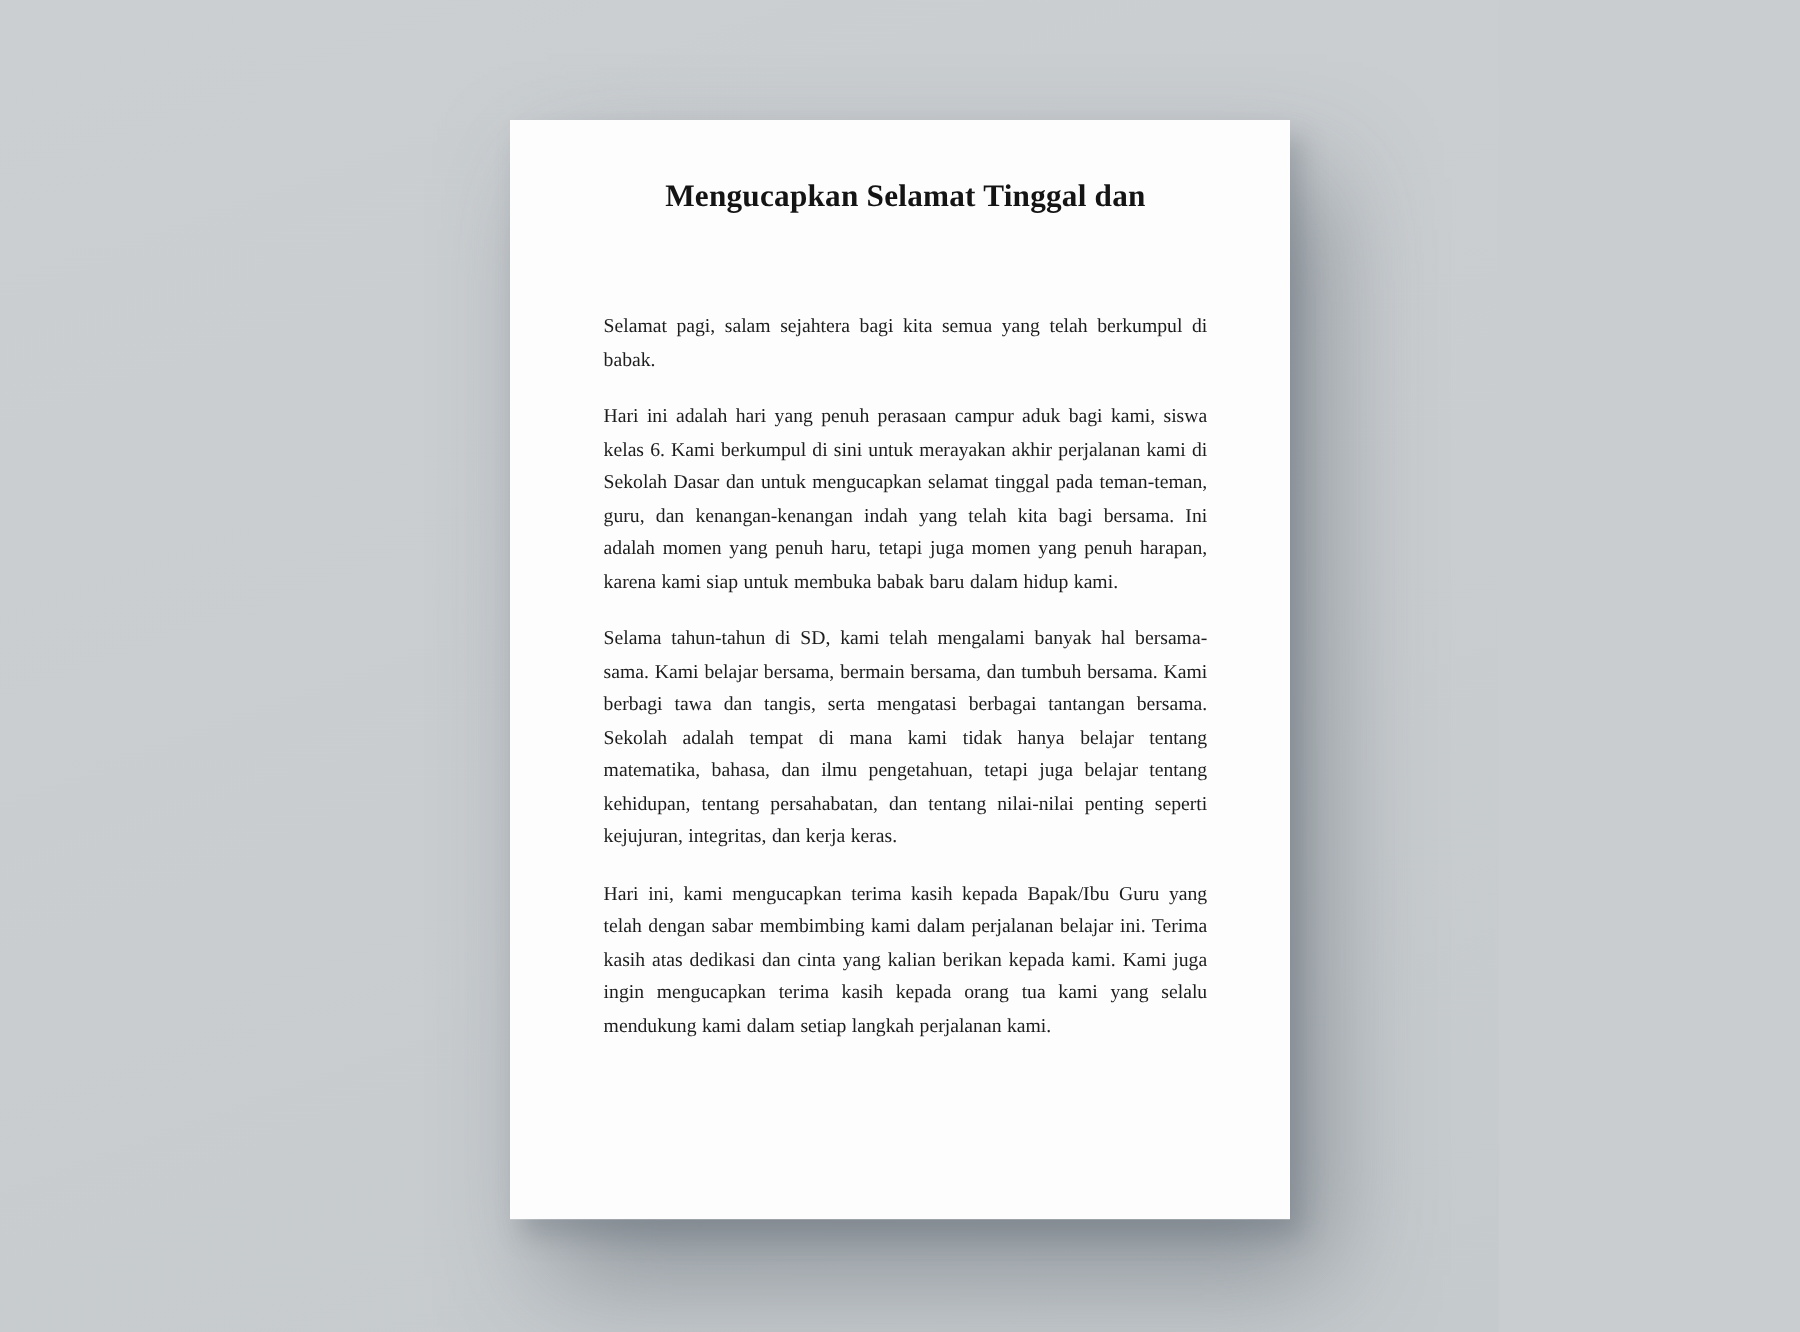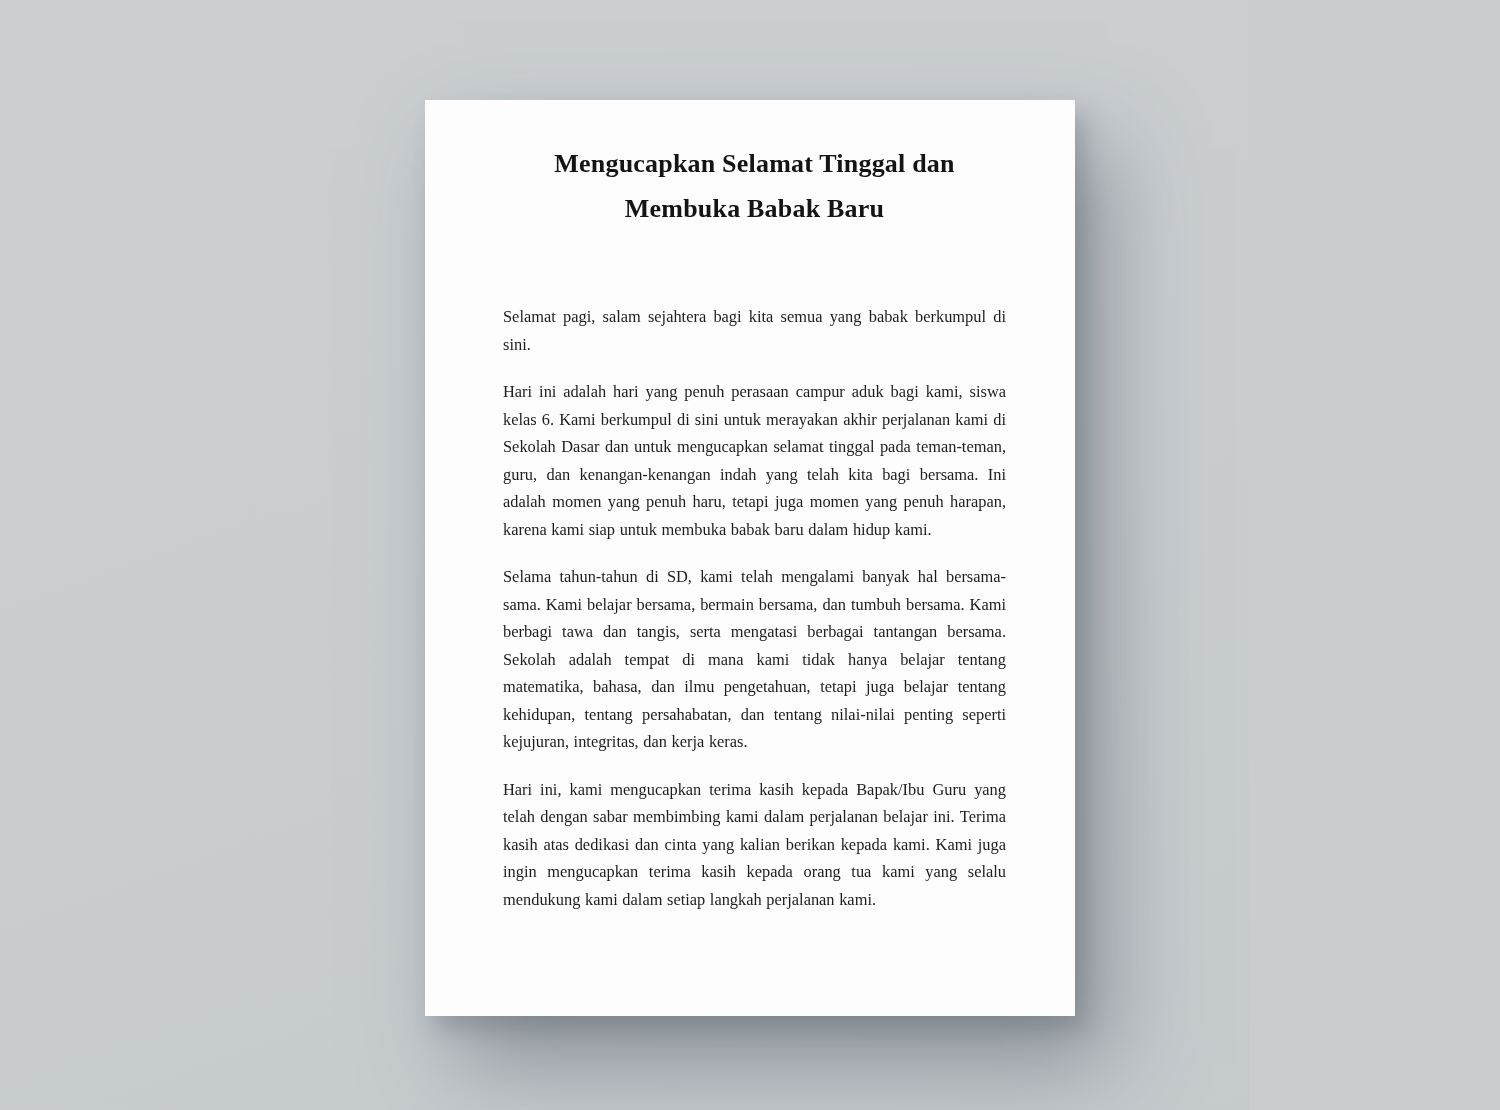--- a/index.html
+++ b/index.html
@@ -59,24 +59,23 @@
   }
 </style>
 </head>
 <body>
 
 <div class="desk">
   <div class="page">
 
     <h1 class="doc-title">
       <span>Mengucapkan Selamat Tinggal dan</span><br>
-      <span>Membuka Babak Baru</span>
     </h1>
 
     <div class="doc-body">
-      <p>Selamat pagi, salam sejahtera bagi kita semua yang babak berkumpul di sini.</p>
+      <p>Selamat pagi, salam sejahtera bagi kita semua yang telah berkumpul di babak.</p>
       <p>Hari ini adalah hari yang penuh perasaan campur aduk bagi kami, siswa kelas 6. Kami berkumpul di sini untuk merayakan akhir perjalanan kami di Sekolah Dasar dan untuk mengucapkan selamat tinggal pada teman-teman, guru, dan kenangan-kenangan indah yang telah kita bagi bersama. Ini adalah momen yang penuh haru, tetapi juga momen yang penuh harapan, karena kami siap untuk membuka babak baru dalam hidup kami.</p>
       <p>Selama tahun-tahun di SD, kami telah mengalami banyak hal bersama-sama. Kami belajar bersama, bermain bersama, dan tumbuh bersama. Kami berbagi tawa dan tangis, serta mengatasi berbagai tantangan bersama. Sekolah adalah tempat di mana kami tidak hanya belajar tentang matematika, bahasa, dan ilmu pengetahuan, tetapi juga belajar tentang kehidupan, tentang persahabatan, dan tentang nilai-nilai penting seperti kejujuran, integritas, dan kerja keras.</p>
       <p>Hari ini, kami mengucapkan terima kasih kepada Bapak/Ibu Guru yang telah dengan sabar membimbing kami dalam perjalanan belajar ini. Terima kasih atas dedikasi dan cinta yang kalian berikan kepada kami. Kami juga ingin mengucapkan terima kasih kepada orang tua kami yang selalu mendukung kami dalam setiap langkah perjalanan kami.</p>
     </div>
 
   </div>
 </div>
 
 </body></html>

